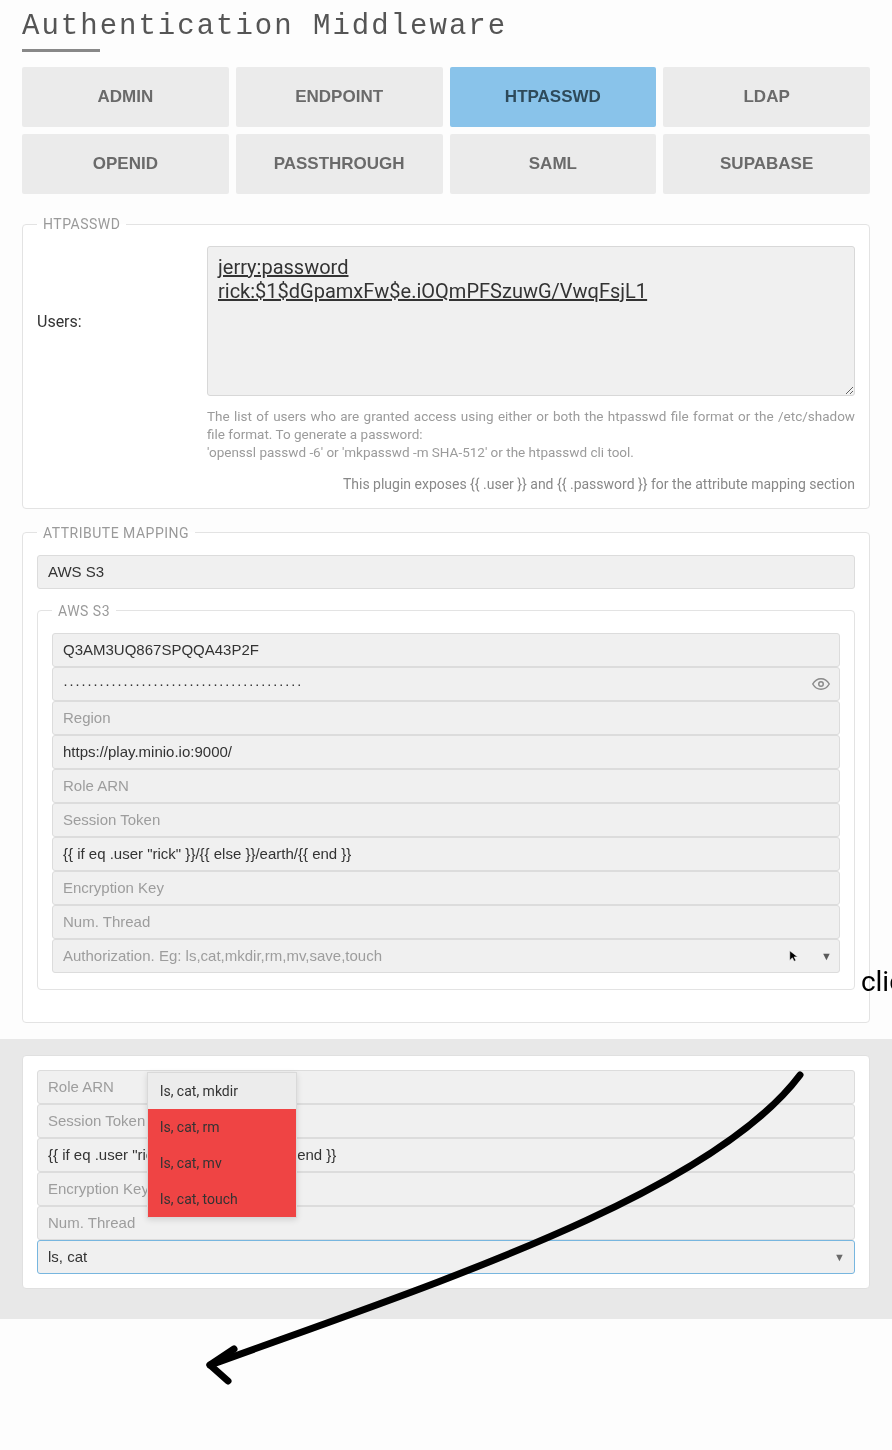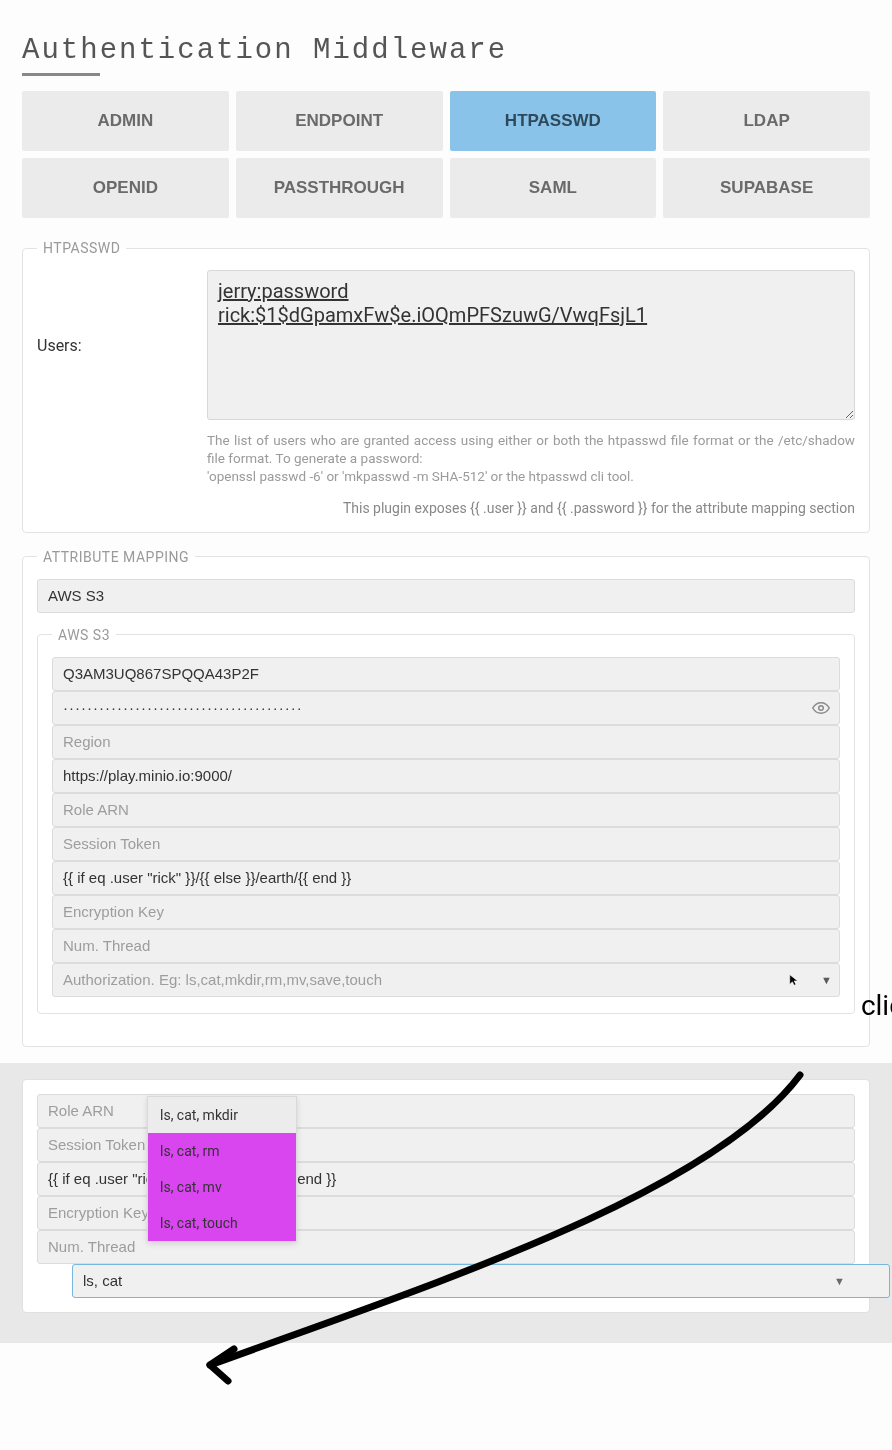--- a/index.html
+++ b/index.html
@@ -1,17 +1,17 @@
 <!DOCTYPE html>
 <html><head>
 <meta charset="utf-8">
 <style>
   * { box-sizing: border-box; margin: 0; padding: 0; }
   body { font-family: -apple-system, BlinkMacSystemFont, "Segoe UI", Roboto, sans-serif; background: #fdfdfd; color: #333; font-size: 14px; width: 892px; }
-  .page { padding: 10px 22px 0 22px; margin-top: 24px; }
+  .page { padding: 10px 22px 0 22px; }
   h1 { font-family: "Courier New", monospace; font-size: 29px; font-weight: normal; color: #555; letter-spacing: 2px; margin-bottom: 24px; }
   h1 .underline { border-bottom: 3px solid #888; padding-bottom: 6px; }
 
   .tab-grid { display: grid; grid-template-columns: repeat(4, 1fr); gap: 7px; margin-bottom: 22px; }
   .tab-btn { background: #ebebeb; border: none; height: 60px; font-size: 17px; font-weight: 600; color: #6a6a6a; cursor: pointer; border-radius: 2px; }
   .tab-btn.active { background: #89c3ea; color: #2e4a5a; }
 
   fieldset { border: 1px solid #e3e3e3; border-radius: 4px; padding: 14px 14px 16px 14px; margin-bottom: 16px; background: #fff; }
   legend { color: #9a9a9a; font-size: 14px; letter-spacing: 0.5px; padding: 0 6px; }
 
@@ -28,21 +28,21 @@
   .stack { display: flex; flex-direction: column; }
   .pwd-wrap { position: relative; }
   .eye { position: absolute; right: 10px; top: 50%; transform: translateY(-50%); width: 18px; height: 18px; color: #8a8a8a; }
   .datalist-wrap { position: relative; }
   .chev { position: absolute; right: 8px; top: 50%; transform: translateY(-50%); color: #5a5a5a; font-size: 11px; pointer-events: none; }
   .cursor1 { position: absolute; right: 38px; top: 10px; pointer-events:none; }
   .cursor1 svg, .cursor2 svg { width: 14px; height: 14px; }
 
   .lower { background: #e8e8e8; padding: 16px 0 30px 0; margin-top: 8px; }
   .lower-inner { margin: 0 22px; background: #fff; border: 1px solid #e0e0e0; border-radius: 4px; padding: 14px; position: relative; }
-  .dropdown { position: absolute; left: 110px; top: 2px; width: 150px; background: #d946ef; border: 1px solid #d9d9d9; box-shadow: 0 2px 6px rgba(0,0,0,0.12); z-index: 5; }
+  .dropdown { position: absolute; left: 110px; top: 2px; width: 150px; background: #ef4444; border: 1px solid #d9d9d9; box-shadow: 0 2px 6px rgba(0,0,0,0.12); z-index: 5; }
   .dropdown .opt { padding: 10px 12px; font-size: 14px; color: #333; cursor: pointer; white-space: nowrap; position: relative; }
   .dropdown .opt.hi { background: #ececec; }
   .click-label { position: absolute; right: -6px; top: 8px; font-size: 28px; color: #000; font-weight: 400; }
   .click-wrap { position: relative; }
   .active-input { border: 1px solid #77b6df !important; outline: none; }
   .tri { position:absolute; right:10px; top:50%; transform:translateY(-50%); font-size:11px; color:#6a6a6a; pointer-events:none;}
   svg.arrow { position:absolute; z-index:20; pointer-events:none; }
 </style>
 </head>
 <body>
@@ -118,21 +118,21 @@
 
 <div class="lower">
   <div class="lower-inner">
     <div class="stack" style="position:relative;">
       <input class="input-like" placeholder="Role ARN" style="">
       <input class="input-like" placeholder="Session Token" style="">
       <input class="input-like" value="{{ if eq .user &quot;rick&quot; }}/{{ else }}/earth/{{ end }}" style="">
       <input class="input-like" placeholder="Encryption Key" style="">
       <input class="input-like" placeholder="Num. Thread" style="">
       <div class="datalist-wrap">
-        <input class="input-like active-input" style="padding-right: 16px; margin-left: 35px;" value="ls, cat">
+        <input class="input-like active-input" style="padding-right: 16px;" value="ls, cat">
         <span class="tri">▼</span>
       </div>
 
       <div class="dropdown">
         <div class="opt hi">ls, cat, mkdir</div>
         <div class="opt">ls, cat, rm</div>
         <div class="opt">ls, cat, mv</div>
         <div class="opt">ls, cat, touch</div>
       </div>
     </div>

